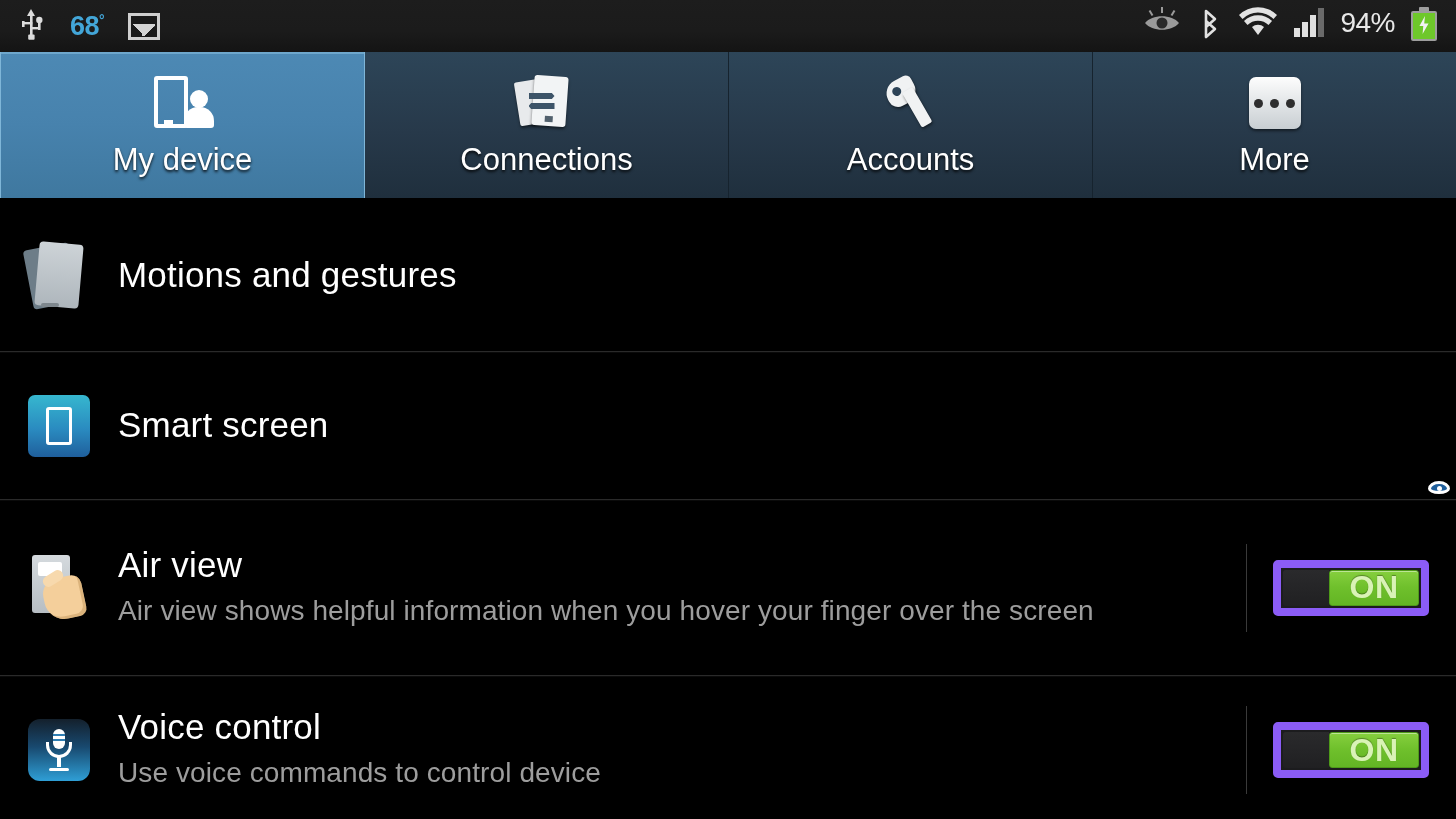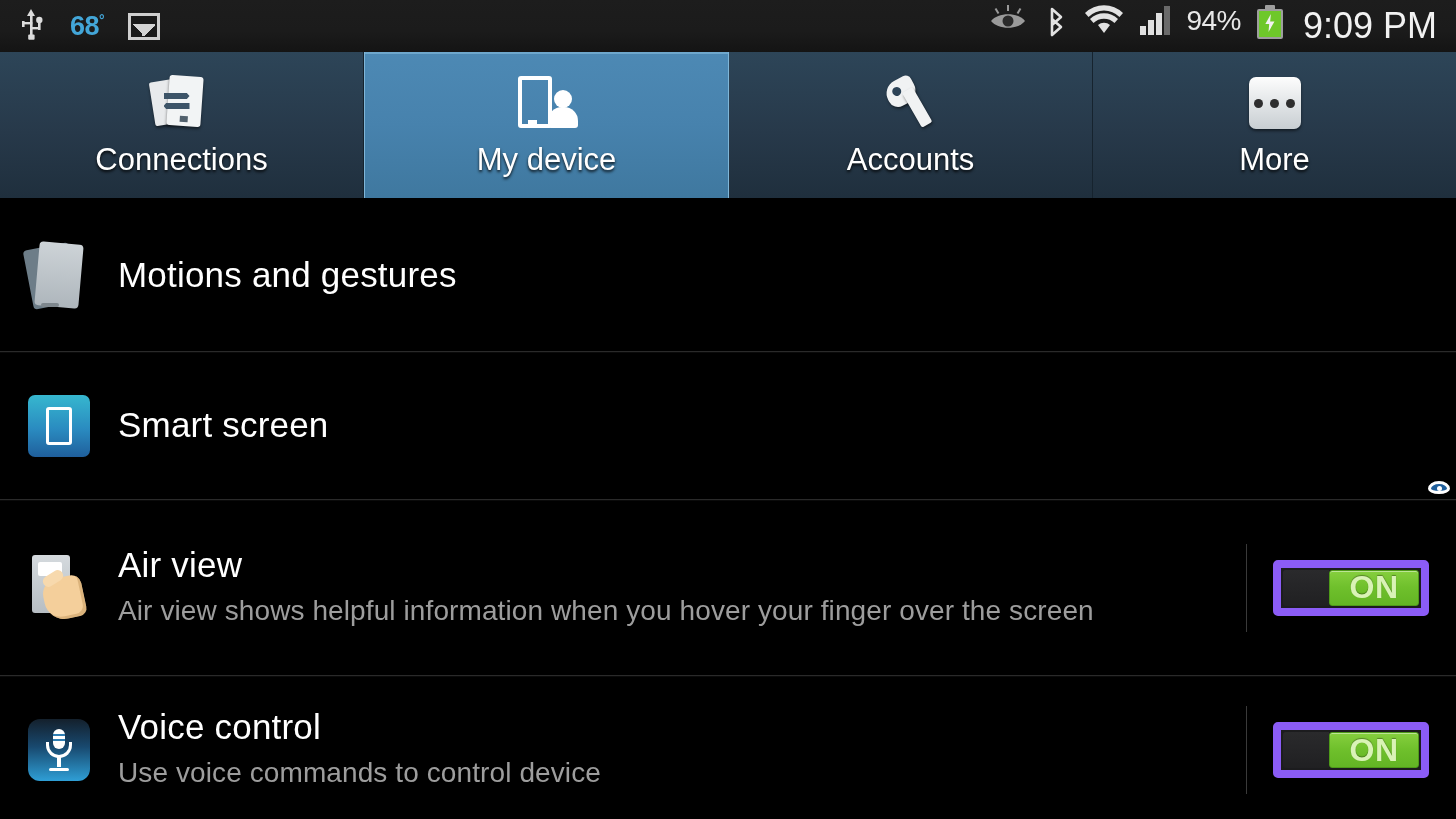--- a/index.html
+++ b/index.html
@@ -243,52 +243,51 @@
           <i></i>
           <i></i>
           <i></i>
         </span>
       <span class="sb-pct">94%</span>
       <span class="batt">
         <span class="batt-cap"></span>
           <span class="batt-body"></span>
           <span class="bolt"></span>
       </span>
-      <span class="sb-clock">9:09 PM</span>
     </div>
   </div>
 
   <div class="tabbar">
+
+    <div class="tab active">
+      <span class="tab-ico">
+        <span class="ico-dev">
+            <span class="phone"></span>
+            <span class="btn"></span>
+          <span class="head"></span>
+            <span class="body"></span>
+          </span>
+      </span>
+      <span class="tab-label">My device</span>
+    </div>
 
     <div class="tab">
       <span class="tab-ico">
         <span class="ico-conn">
             <span class="card-b"></span>
             <span class="card-f"></span>
           <span class="arrows">
               <i></i>
               <i></i>
             </span>
           </span>
       </span>
       <span class="tab-label">Connections</span>
     </div>
 
-    <div class="tab active">
-      <span class="tab-ico">
-        <span class="ico-dev">
-            <span class="phone"></span>
-            <span class="btn"></span>
-          <span class="head"></span>
-            <span class="body"></span>
-          </span>
-      </span>
-      <span class="tab-label">My device</span>
-    </div>
-
     <div class="tab">
       <span class="tab-ico">
         <span class="ico-key">
             <span class="bow"></span>
             <span class="shaft"></span>
           </span>
       </span>
       <span class="tab-label">Accounts</span>
     </div>
 

